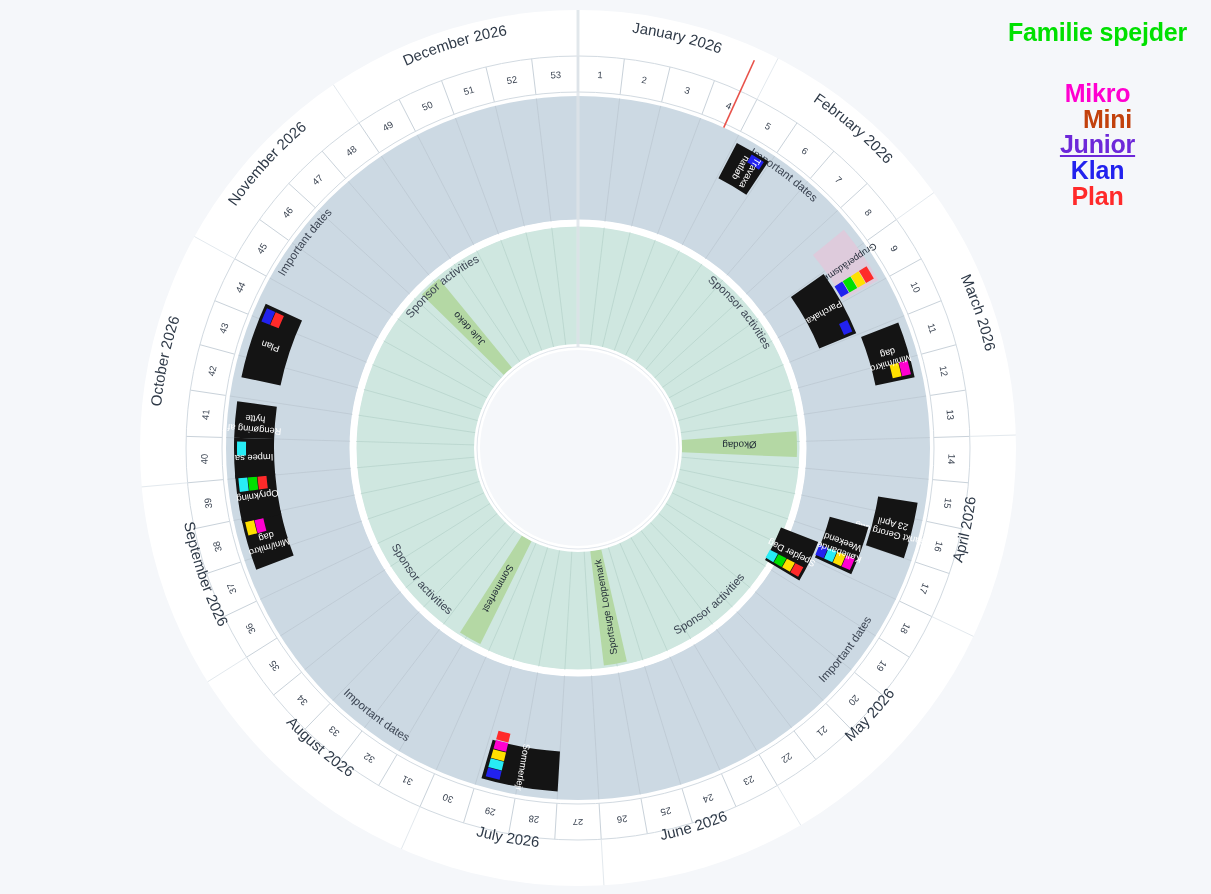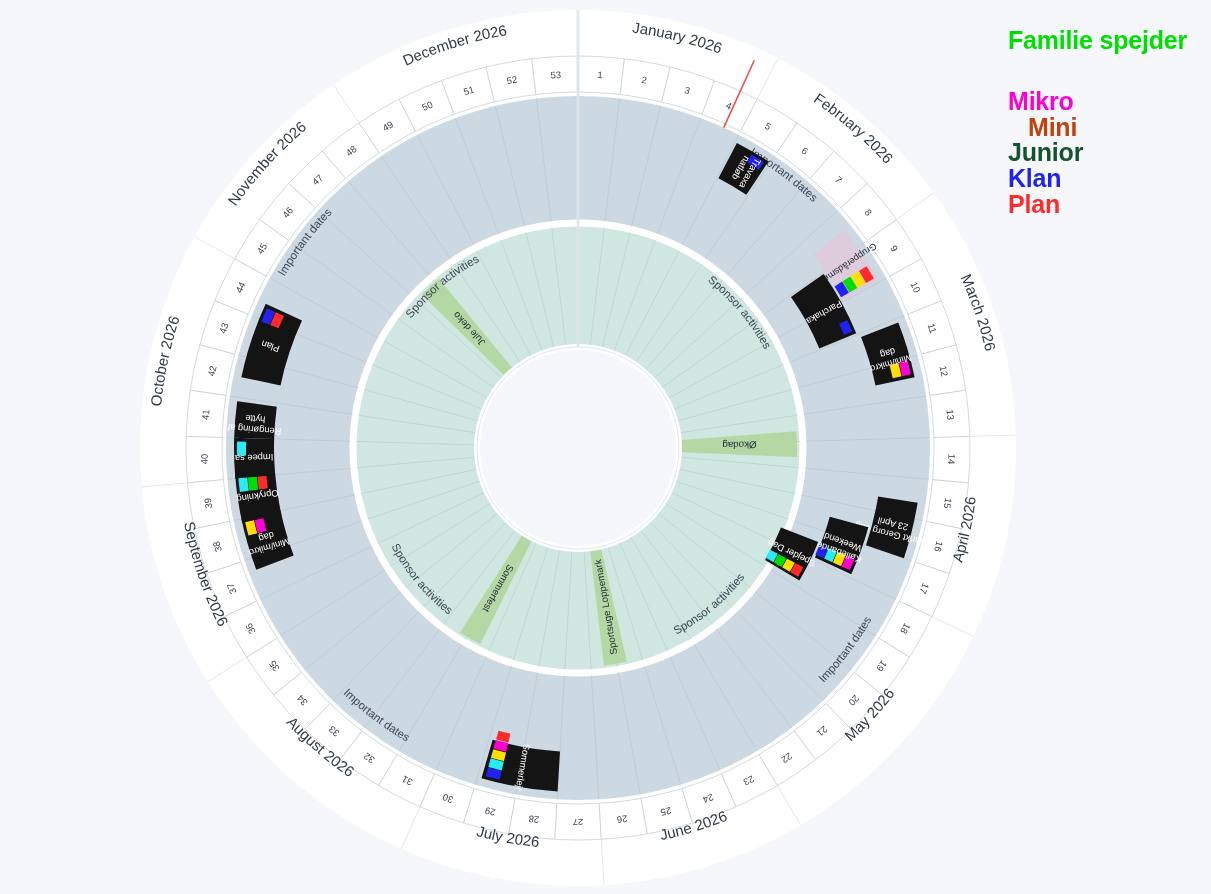--- a/index.html
+++ b/index.html
@@ -6,23 +6,24 @@
   body{
     width:1211px;height:894px;
     background:#f5f7fa;
     font-family:"Liberation Sans", sans-serif;
     overflow:hidden;
     position:relative;
   }
   #wheel{position:absolute;left:0;top:0;}
   #legend{
     position:absolute;
-    left:1008px;top:28px;
+    left:1008px;top:20px;
     line-height:1.03;
     user-select:none;
+    text-align:center;
   }
   .legend-row{
     font-size:25px;
     font-weight:bold;
     letter-spacing:-0.2px;
     white-space:nowrap;
   }
   .wk-num{font-size:9.5px;fill:#3b4452;font-family:"Liberation Sans",sans-serif;}
   .month-lbl{font-size:15px;fill:#2f3a48;font-family:"Liberation Sans",sans-serif;}
   .ring-lbl{font-size:11.5px;fill:#3b4452;font-family:"Liberation Sans",sans-serif;}
@@ -387,16 +388,16 @@
     </g>
     <circle cx="578" cy="448" r="101" fill="#f5f7fa" stroke="#ffffff" stroke-width="6"></circle>
     <circle cx="578" cy="448" r="101" fill="none" stroke="#e1e6ec" stroke-width="1"></circle>
     <line x1="578" y1="10" x2="578" y2="347" stroke="#dfe5ea" stroke-width="3" opacity="0.85"></line>
   </svg>
 
 <div id="legend">
     <div class="legend-row" style="color: rgb(0, 224, 0);">Familie spejder</div>
     <div class="legend-row" style="color: rgb(255, 0, 208); margin-top: 35px;">Mikro</div>
     <div class="legend-row" style="color: #c2410c; margin-left: 20px;">Mini</div>
-    <div class="legend-row" style="color: #14532d;">Junior</div>
+    <div class="legend-row" style="color: #6d28d9; text-decoration: underline;">Junior</div>
     <div class="legend-row" style="color: rgb(34, 34, 238);">Klan</div>
     <div class="legend-row" style="color: rgb(255, 42, 42);">Plan</div>
   </div>
 
 </body></html>

